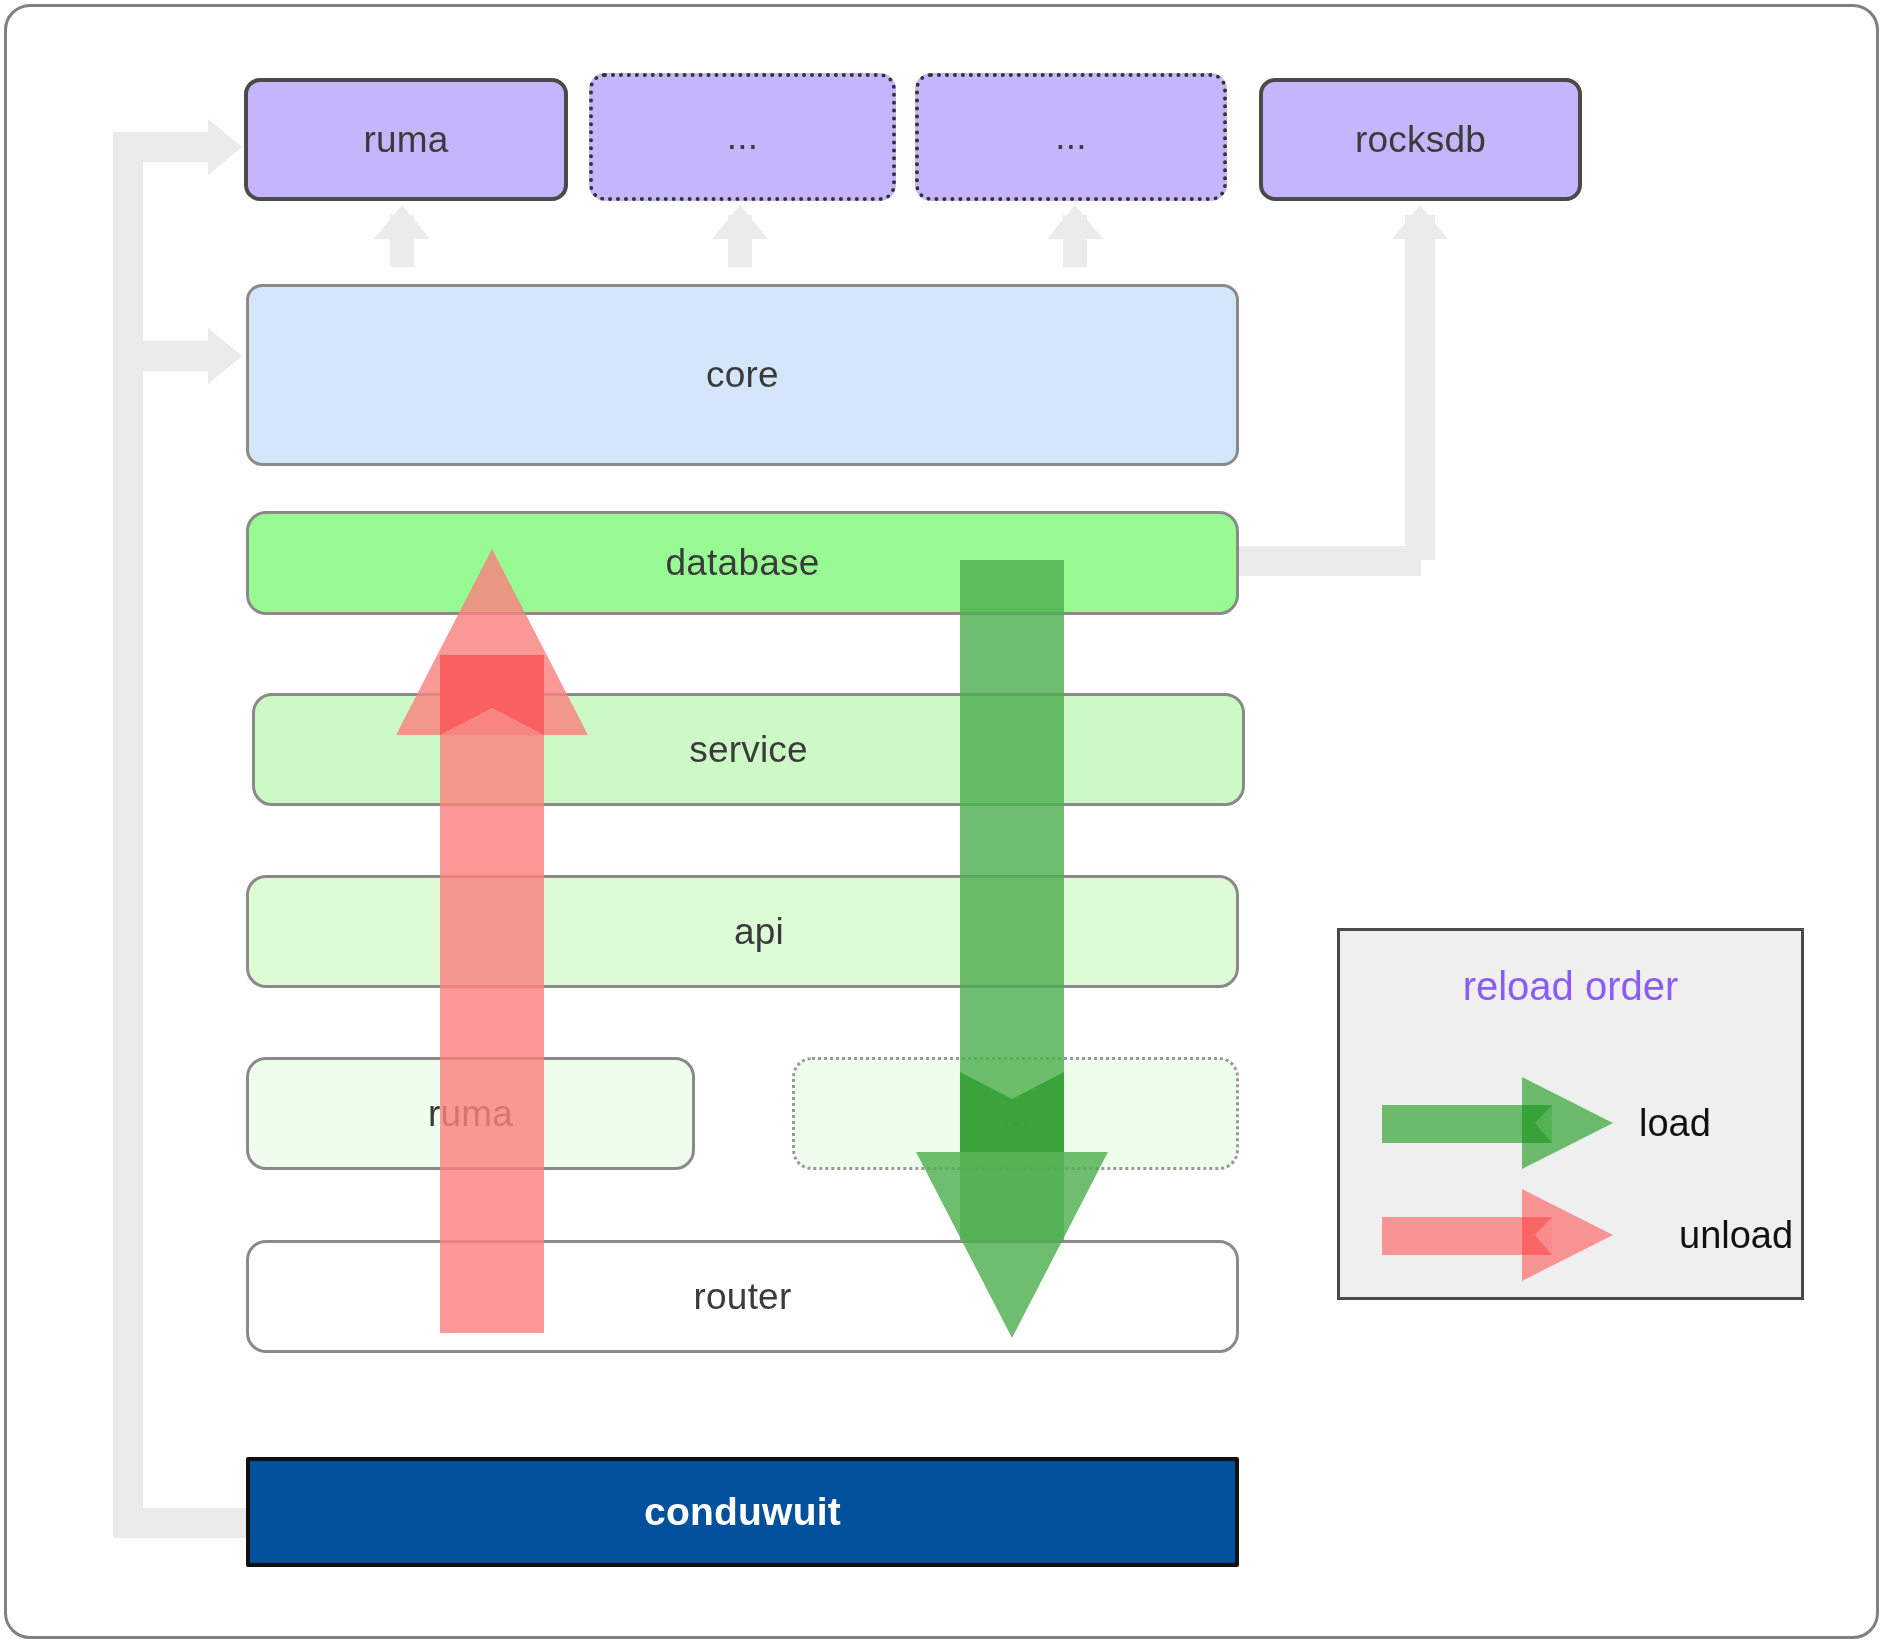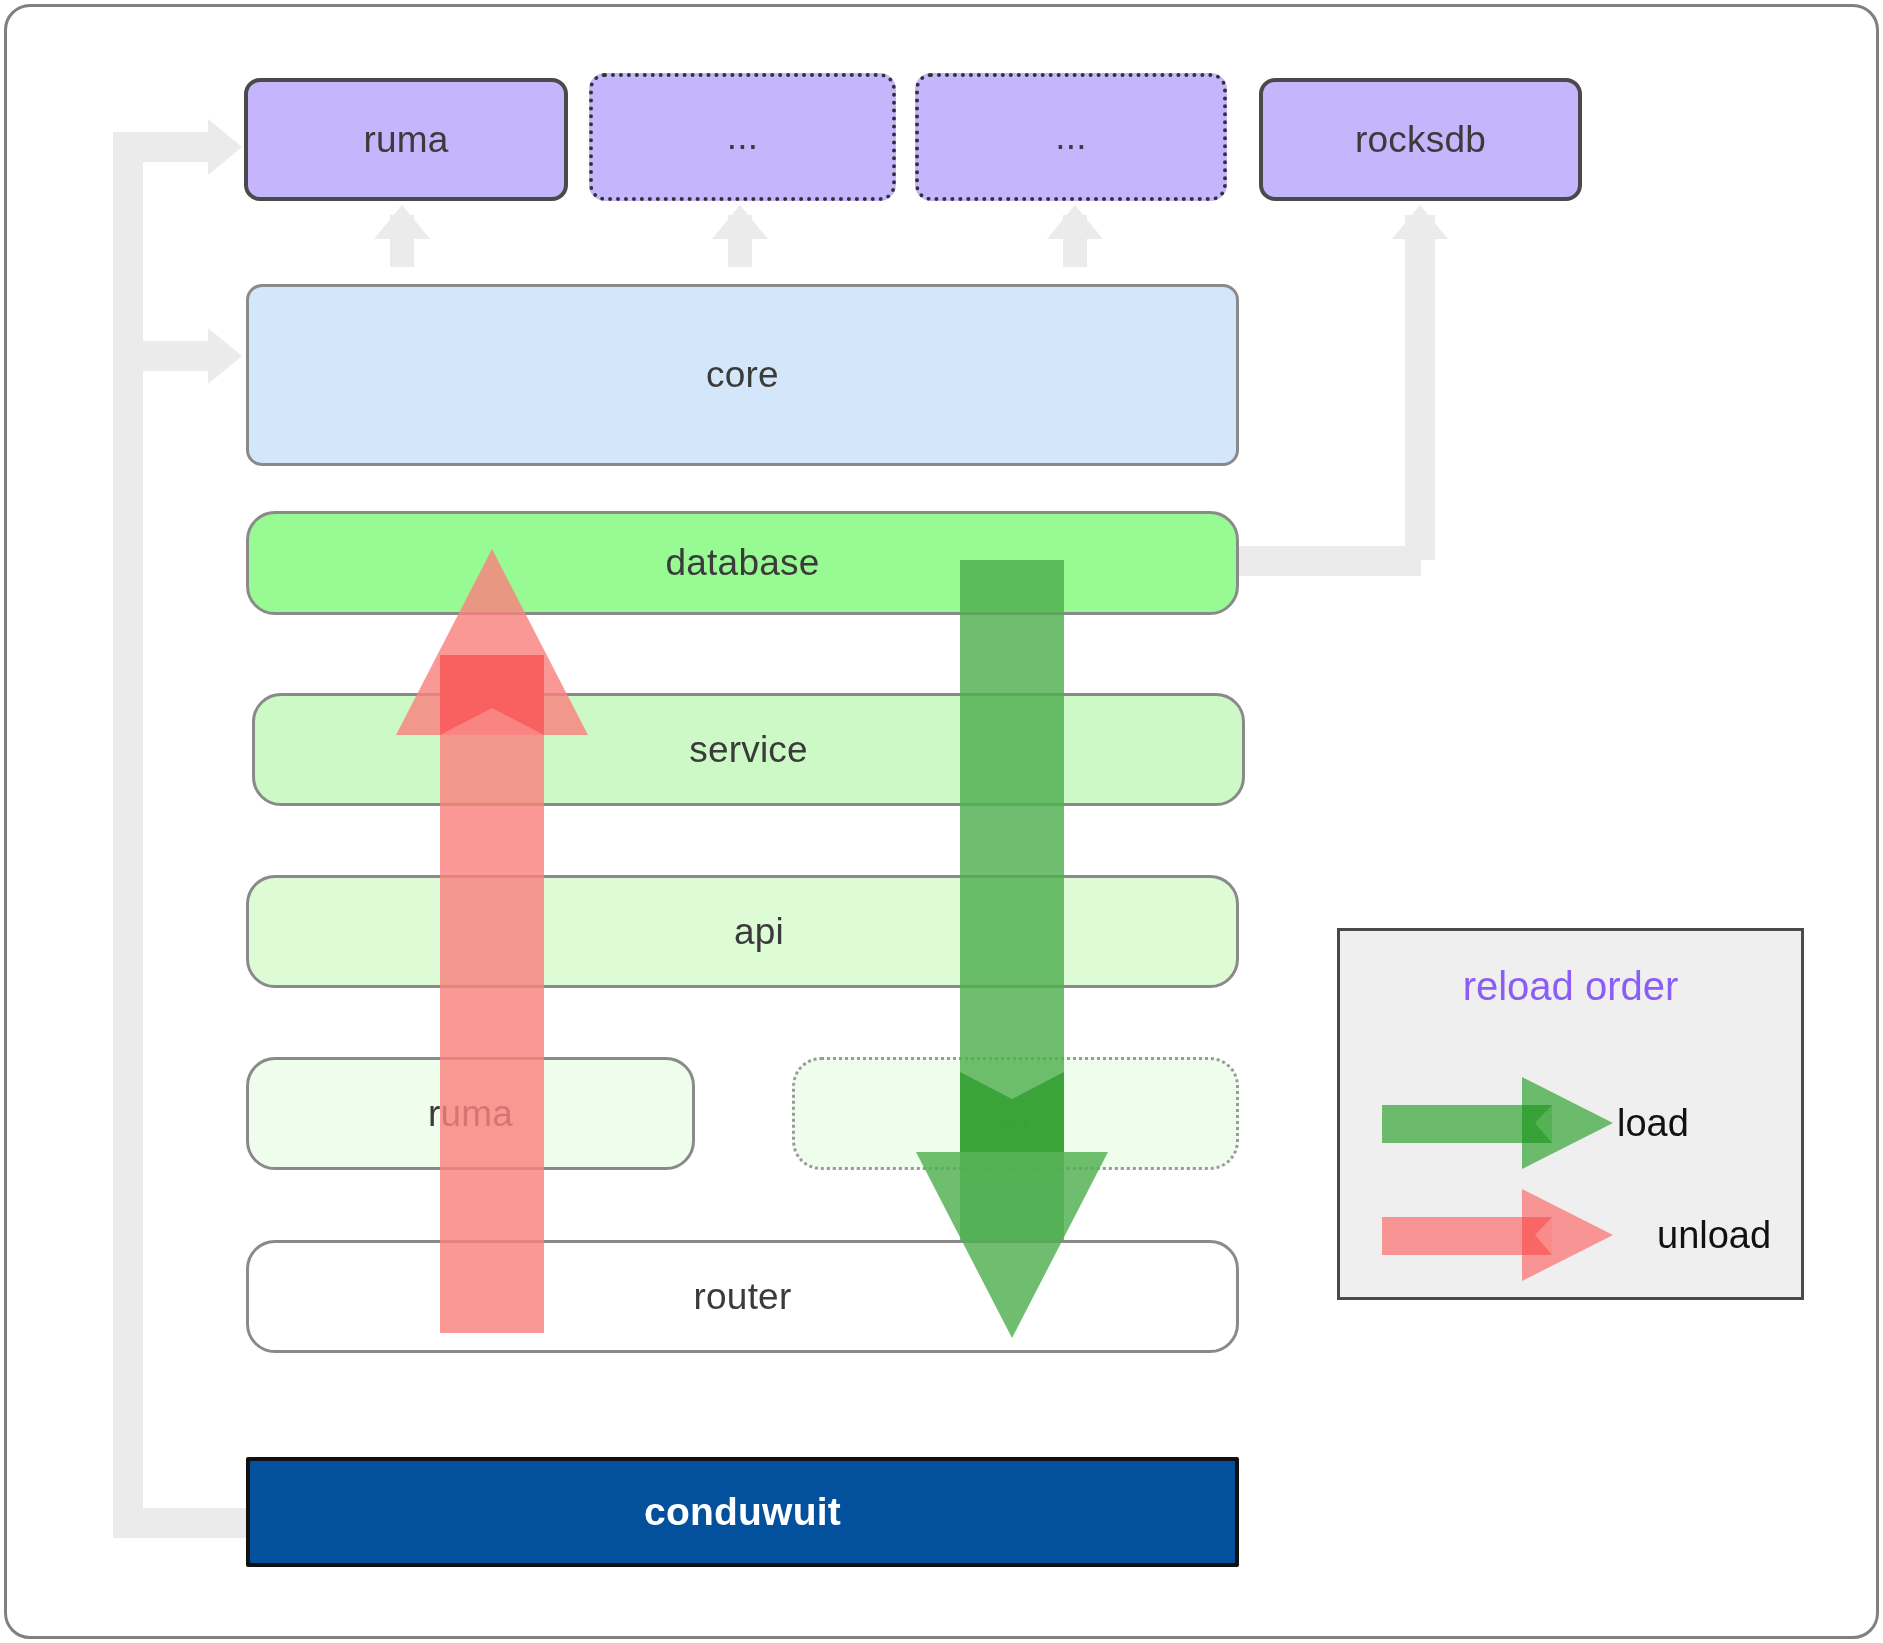--- a/index.html
+++ b/index.html
@@ -50,21 +50,21 @@
   
   .core{
     background:#d4e6fa;
     border:3px solid #8a8a8a;
     border-radius:16px;
   }
 
   
   .lay{
     border:3px solid #8a8a8a;
-    border-radius:29px;
+    border-radius:20px;
   }
   .lay.l1{background:#97fa92;}
   .lay.l2{background:#cdf9c6;}
   .lay.l3{background:#ddfcd6;padding-left:33px;}
   .lay.l4{background:#effdec;}
   .lay.l5{background:#ffffff;}
   .lay.dotted{border:3px dotted #9a9a9a;}
 
   
   .root{
@@ -103,21 +103,21 @@
     border:3px solid #4a4a4a;
     box-sizing:border-box;
     z-index:9;
   }
   #legend .ltitle{
     position:absolute;left:0;top:33px;width:100%;
     text-align:center;font-size:40px;color:#8b5cf6;
   }
   .lrow{position:absolute;display:flex;align-items:center;}
   .lrow .larrow{width:235px;height:92px;}
-  .lrow .ltext{font-size:38px;color:#111;}
+  .lrow .ltext{font-size:38px;color:#111;margin-left:22px;}
 </style>
 </head>
 <body>
 
 <div id="canvas">
 
   <div id="frame"></div>
 
   <div class="grey" style="left:113px;top:1508px;width:138px;height:30px;"></div>
 

